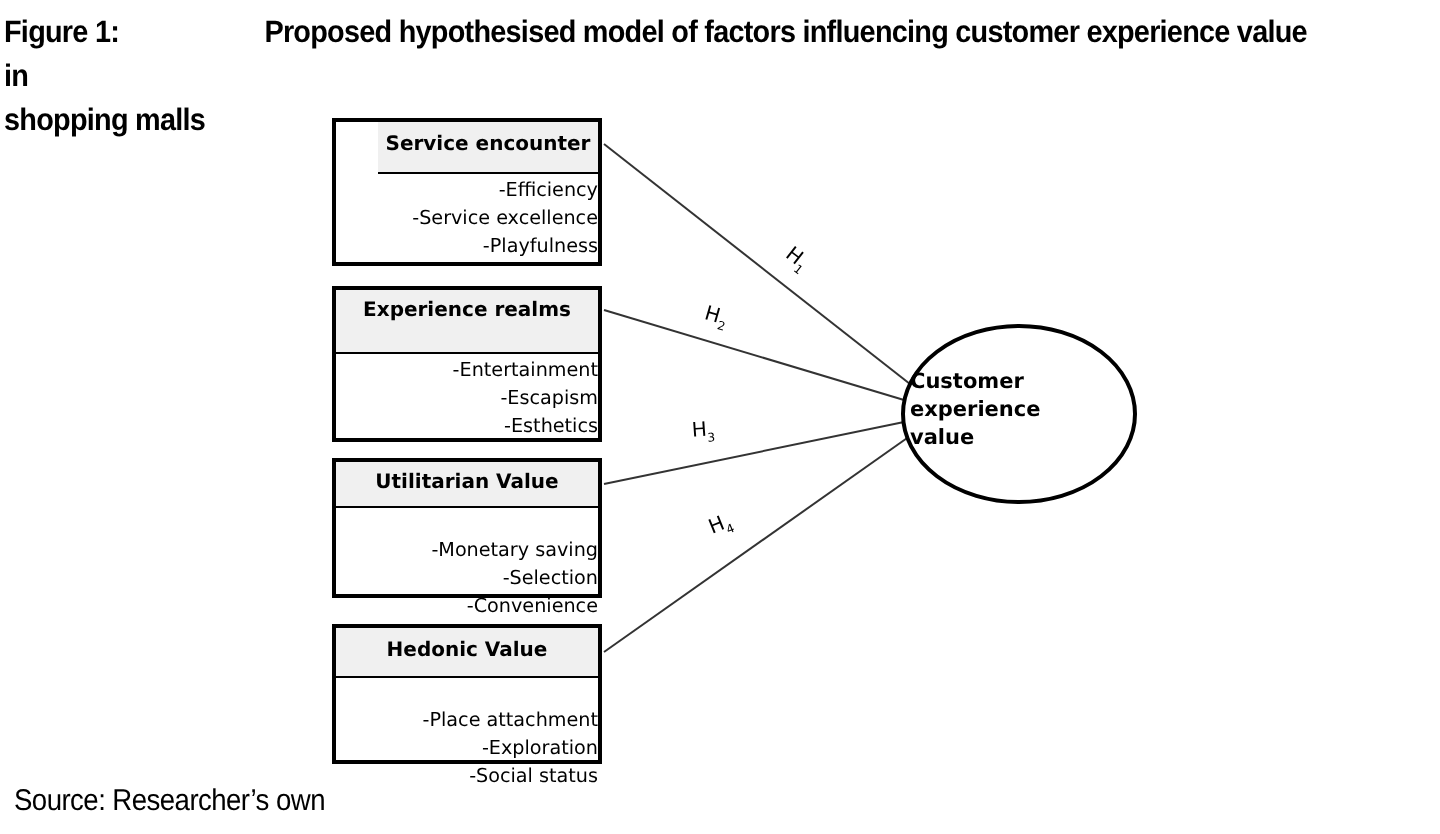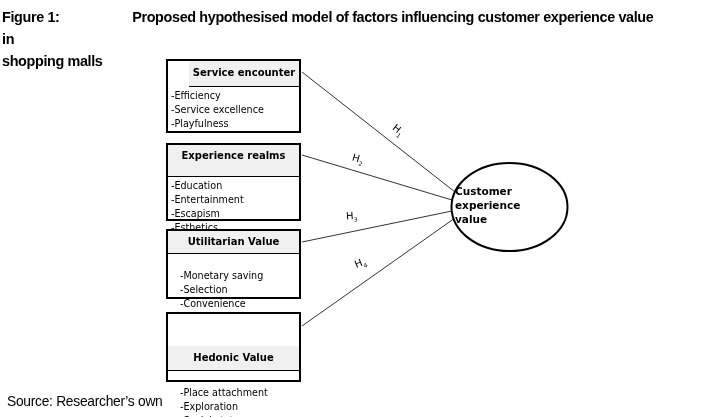--- a/index.html
+++ b/index.html
@@ -15,30 +15,30 @@
     font-family: "Liberation Sans", sans-serif; transform: scaleX(0.92); transform-origin: left top;
   }
   .box {
     position: absolute; left: 166px; width: 135px; border: 2px solid #000; background: #fff; box-sizing: border-box;
   }
   .box .hdr {
     background: #f0f0f0; border-bottom: 1.5px solid #000; text-align: center; font-weight: bold;
     font-family: "DejaVu Sans", sans-serif; font-size: 10px; box-sizing: border-box;
   }
   .box ul { list-style: none; margin: 0; padding: 2px 0 0 3px; font-family: "DejaVu Sans", sans-serif; font-size: 9.6px; }
-  .box li { line-height: 14px; white-space: nowrap; }
+  .box li { line-height: 14px; white-space: nowrap; text-align: right; }
   .b1 { top: 59px; height: 74px; }
   .b1 .hdr { height: 26px; line-height: 24px; margin-left: 21px; }
   .b2 { top: 143px; height: 78px; }
   .b2 .hdr { height: 32px; line-height: 21px; }
   .b3 { top: 229px; height: 70px; }
   .b3 .hdr { height: 23px; line-height: 22px; }
   .b3 ul, .b4 ul { padding-left: 12px; padding-top: 3px; margin-top: 12px; }
   .b4 { top: 312px; height: 70px; }
-  .b4 .hdr { height: 25px; line-height: 23px; margin-top: 32px; }
+  .b4 .hdr { height: 25px; line-height: 23px; }
   svg.links { position: absolute; left: 0; top: 0; }
   .ell-text {
     position: absolute; left: 455px; top: 184px; width: 110px; text-align: left;
     font-family: "DejaVu Sans", sans-serif; font-weight: bold; font-size: 10.5px; line-height: 14px;
   }
   .hlab { position: absolute; font-family: "DejaVu Sans", sans-serif; font-size: 10px; }
   .hlab sub { font-size: 6px; }
 </style>
 </head>
 <body>
@@ -61,21 +61,20 @@
   <ul>
     <li>-Efficiency</li>
     <li>-Service excellence</li>
     <li>-Playfulness</li>
   </ul>
 </div>
 
 <div class="box b2">
   <div class="hdr">Experience realms</div>
   <ul>
-    <li>-Education</li>
     <li>-Entertainment</li>
     <li>-Escapism</li>
     <li>-Esthetics</li>
   </ul>
 </div>
 
 <div class="box b3">
   <div class="hdr">Utilitarian Value</div>
   <ul>
     <li>-Monetary saving</li>

